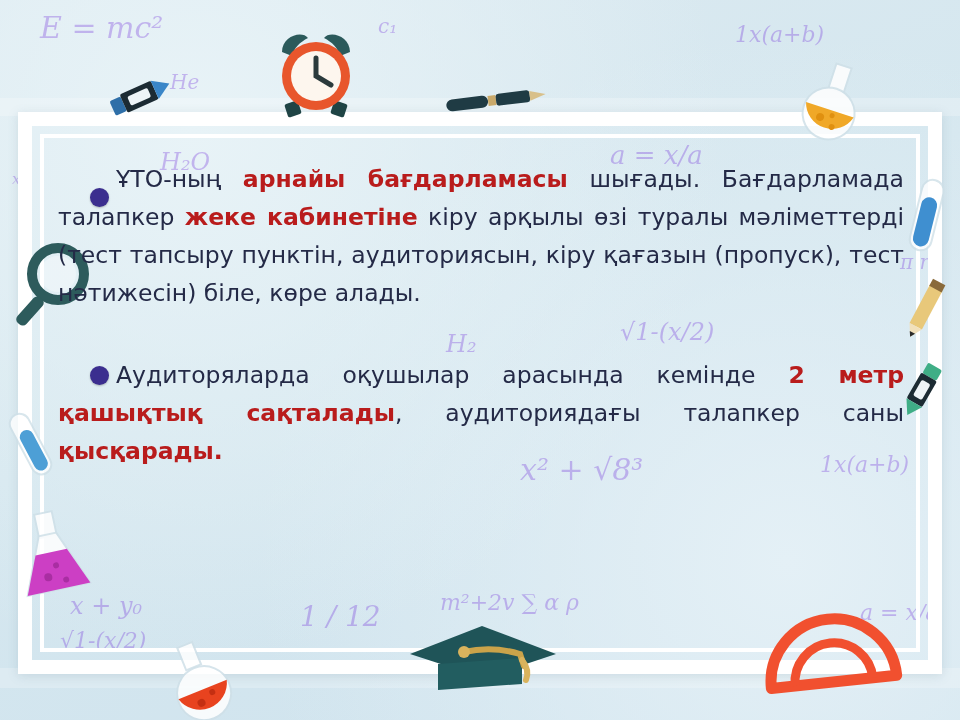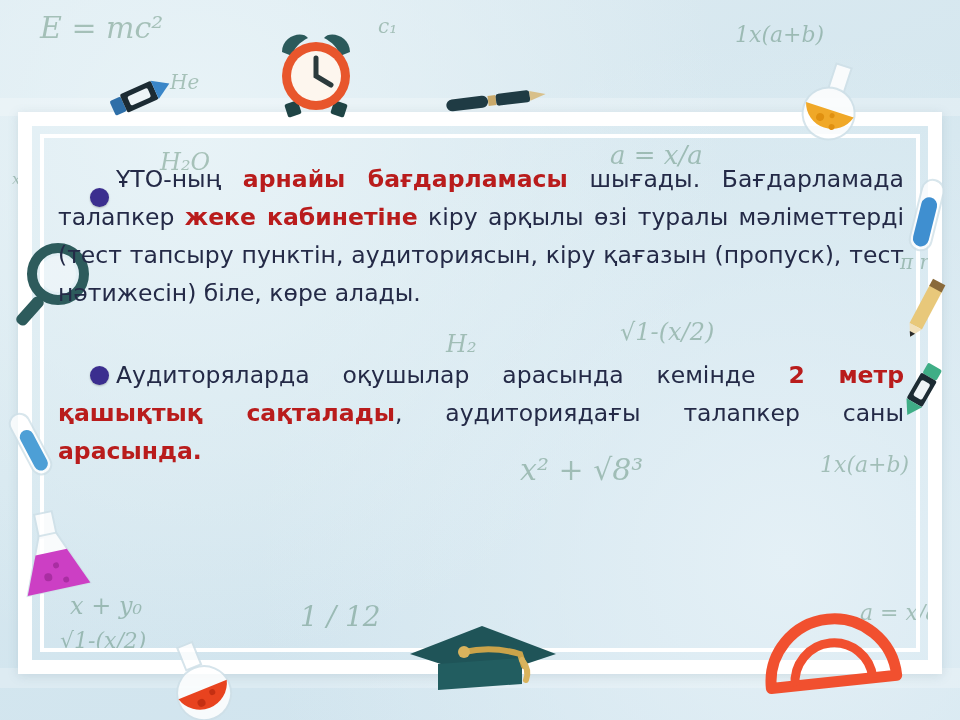--- a/index.html
+++ b/index.html
@@ -30,21 +30,21 @@
     inset: 0;
     opacity: 0.30;
     color: #7fa6bf;
     font-family: "DejaVu Serif", serif;
     pointer-events: none;
   }
   .formula-layer span {
     position: absolute;
     white-space: nowrap;
     font-style: italic;
-    color: #14532d;
+    color: #6d28d9;
   }
 
   
   .band {
     position: absolute;
     left: 0; right: 0;
     background: rgba(255,255,255,0.45);
     pointer-events: none;
   }
 
@@ -175,20 +175,21 @@
     <span style="left:735px; top:22px;  font-size:22px;">1x(a+b)</span>
     <span style="left:160px; top:148px; font-size:24px;">H₂O</span>
     <span style="left:378px; top:14px;  font-size:20px;">c₁</span>
     <span style="left:610px; top:140px; font-size:26px;">a = x/a</span>
     <span style="left:446px; top:330px; font-size:24px;">H₂</span>
     <span style="left:620px; top:318px; font-size:24px;">√1-(x/2)</span>
     <span style="left:520px; top:452px; font-size:30px;">x² + √8³</span>
     <span style="left:820px; top:452px; font-size:22px;">1x(a+b)</span>
     <span style="left:70px;  top:592px; font-size:24px;text-align:right;">x + y₀</span>
     <span style="left:60px;  top:628px; font-size:22px;">√1-(x/2)</span>
+    <span style="left:440px; top:590px; font-size:22px;">m²+2v ∑ α ρ</span>
     <span style="left:860px; top:600px; font-size:22px;">a = x/a</span>
     <span style="left:170px; top:70px;  font-size:20px;">He</span>
     <span style="left:300px; top:600px; font-size:28px;">1 / 12</span>
     <span style="left:12px;  top:170px; font-size:15px;font-style:italic;">x⁰</span>
     <span style="left:900px; top:250px; font-size:20px;">π r²</span>
   </div>
 
   <div class="band" style="top:98px;  height:18px; opacity:.55;"></div>
   <div class="band" style="top:668px; height:20px; opacity:.5;"></div>
 
@@ -316,17 +317,17 @@
       <span>ҰТО-ның </span><span class="b">арнайы бағдарламасы</span><span> шығады. Бағдарламада талапкер </span><span class="b">жеке кабинетіне</span><span> кіру арқылы өзі туралы мәліметтерді (тест тапсыру пунктін, аудиториясын, кіру қағазын (пропуск), тест нәтижесін) біле, көре алады.</span>
     </p>
 
     <div class="p-spacer"></div>
 
 
     <div class="p-spacer"></div>
 
     <p class="para">
       <span class="bullet" id="p3-bullet"></span>
-      <span>Аудиторяларда оқушылар арасында кемінде </span><span class="b">2 метр қашықтық сақталады</span><span>, аудиториядағы талапкер саны </span><span class="b">арасында.</span>
+      <span>Аудиторяларда оқушылар арасында кемінде </span><span class="b">2 метр қашықтық сақталады</span><span>, аудиториядағы талапкер саны </span><span class="b">қысқарады.</span>
     </p>
 
   </div>
 </div>
 
 </body></html>

